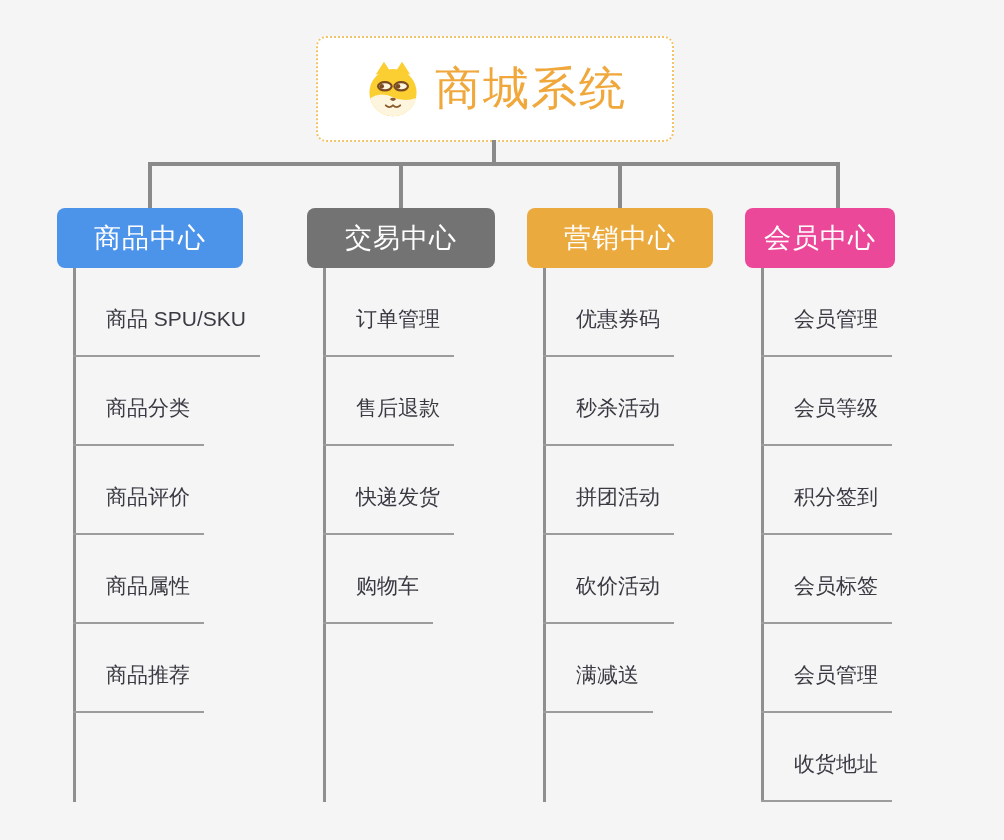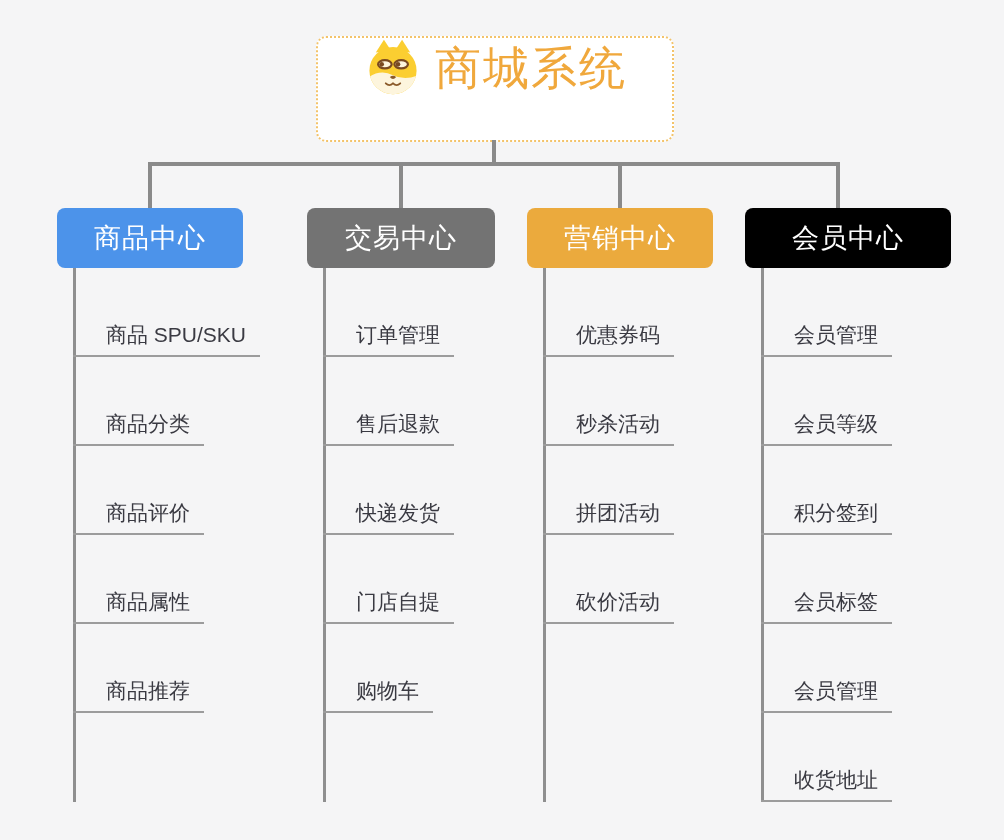--- a/index.html
+++ b/index.html
@@ -14,21 +14,21 @@
     overflow:hidden;
   }
   
   .root-node{
     position:absolute;
     left:316px;top:36px;width:358px;height:106px;
     background:#ffffff;
     border:2px dotted #f3c36a;
     border-radius:10px;
     box-sizing:border-box;
-    display:flex;justify-content:center;
+    display:flex;align-items:center;justify-content:center;
     gap:12px;
     cursor:pointer;
   }
   .root-title{
     font-size:46px;
     letter-spacing:2px;
     color:#f0a83c;
     font-weight:500;
     white-space:nowrap;
   }
@@ -62,21 +62,21 @@
     position:relative;
     height:89px;
     width:260px;
   }
   .leaf-item{
     position:absolute;
     left:0;bottom:0;
     white-space:nowrap;
     font-size:21px;
     color:#3a3a42;
-    padding:0 14px 6px 33px;
+    padding:0 14px 22px 33px;
     border-bottom:2px solid #9c9c9c;
     cursor:pointer;
   }
 </style>
 </head>
 <body>
 
 <div class="canvas">
 
   <div class="root-node">
@@ -138,43 +138,43 @@
         <div class="leaf-row">
           <div class="leaf-item">订单管理</div>
         </div>
         <div class="leaf-row">
           <div class="leaf-item">售后退款</div>
         </div>
         <div class="leaf-row">
           <div class="leaf-item">快递发货</div>
         </div>
         <div class="leaf-row">
-          <div class="leaf-item">门店自提</div>
-        </div>
-        <div class="leaf-row">
           <div class="leaf-item">购物车</div>
         </div>
       </div>
       <div class="branch-header" style="left: 527px; width: 186px; background: rgb(235, 170, 61);">营销中心</div>
       <div class="branch-column" style="left: 543px;">
         <div class="branch-spine"></div>
         <div class="leaf-row">
           <div class="leaf-item">优惠券码</div>
         </div>
         <div class="leaf-row">
           <div class="leaf-item">秒杀活动</div>
         </div>
         <div class="leaf-row">
           <div class="leaf-item">拼团活动</div>
         </div>
         <div class="leaf-row">
           <div class="leaf-item">砍价活动</div>
         </div>
+        <div class="leaf-row">
+          <div class="leaf-item">满减送</div>
+        </div>
       </div>
-      <div class="branch-header" style="left: 745px; width: 206px; background: #000000;">会员中心</div>
+      <div class="branch-header" style="left: 745px; width: 150px; background: #ec4899;">会员中心</div>
       <div class="branch-column" style="left: 761px;">
         <div class="branch-spine"></div>
         <div class="leaf-row">
           <div class="leaf-item">会员管理</div>
         </div>
         <div class="leaf-row">
           <div class="leaf-item">会员等级</div>
         </div>
         <div class="leaf-row">
           <div class="leaf-item">积分签到</div>

